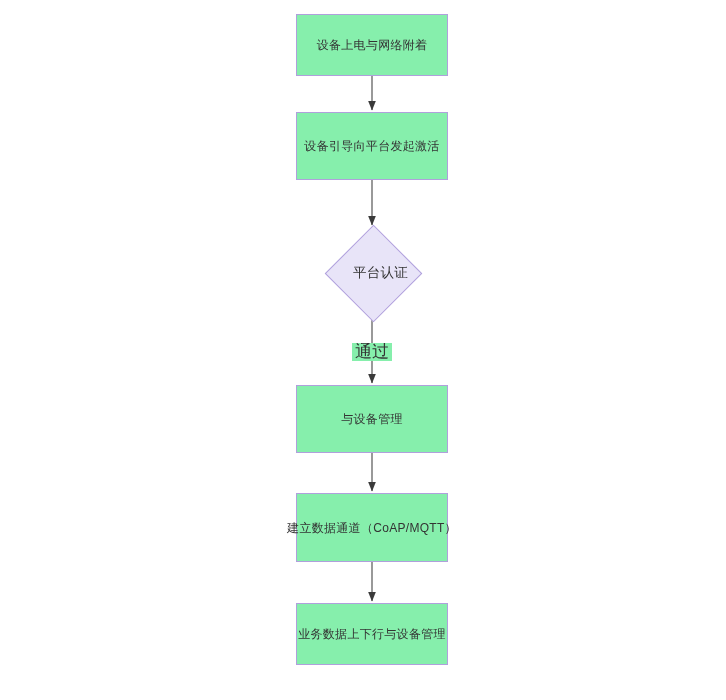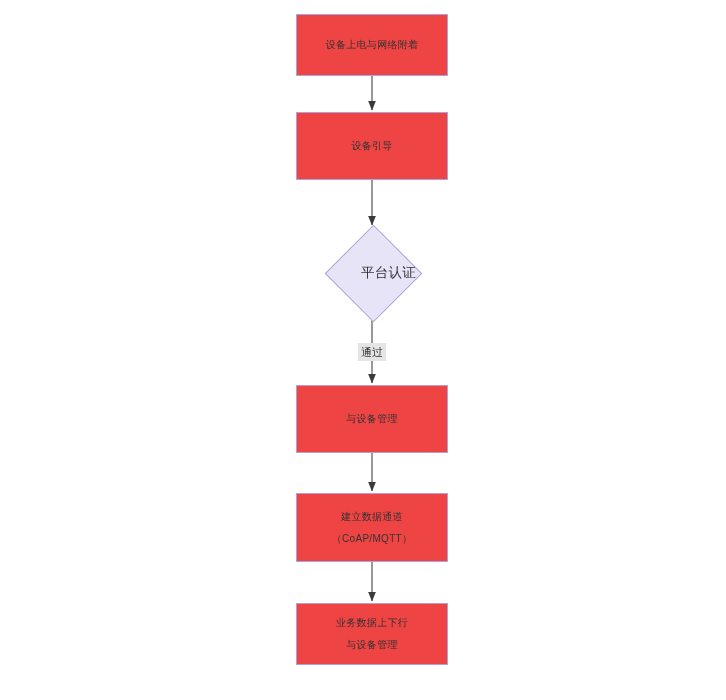--- a/index.html
+++ b/index.html
@@ -29,28 +29,28 @@
     top: 0;
     width: 726px;
     height: 700px;
     pointer-events: none;
   }
 
   
   .node-process {
     position: absolute;
     box-sizing: border-box;
-    background: #ef4444;
+    background: #86efac;
     border: 1px solid #b0a0dc;
     display: flex;
-    flex-direction: column;
+    flex-direction: row;
     align-items: center;
     justify-content: center;
     text-align: center;
-    font-size: 10px;
+    font-size: 12px;
     line-height: 22px;
     color: #333333;
     letter-spacing: 0.3px;
   }
   .node-process .line {
     display: block;
     white-space: nowrap;
   }
 
   
@@ -65,41 +65,41 @@
     width: 67px;
     height: 67px;
     margin-left: -33.5px;
     margin-top: -33.5px;
     background: #e8e4f8;
     border: 1px solid #b0a0dc;
     transform: rotate(45deg);
   }
   .node-decision .diamond-label {
     position: absolute;
-    left: 16px;
+    left: 8px;
     top: 0;
     width: 100%;
     height: 100%;
     display: flex;
     align-items: center;
     justify-content: center;
     font-size: 13.5px;
     line-height: 20px;
     color: #333333;
     white-space: nowrap;
     letter-spacing: 0.3px;
   }
 
   
   .edge-label {
     position: absolute;
     transform: translate(-50%, -50%);
-    background: #e5e5e5;
+    background: #86efac;
     padding: 1px 3px;
-    font-size: 11px;
+    font-size: 17px;
     line-height: 16px;
     color: #333333;
     white-space: nowrap;
   }
 </style>
 </head>
 <body>
 
 <div id="flowchart-canvas">
 
@@ -120,20 +120,21 @@
 
     <line x1="372" y1="562" x2="372" y2="601" stroke="#555555" stroke-width="1.2" marker-end="url(#arrowhead)"></line>
   </svg>
 
   <div class="node-process" style="left:296px; top:14px; width:152px; height:62px;">
     <span class="line">设备上电与网络附着</span>
   </div>
 
   <div class="node-process" style="left:296px; top:112px; width:152px; height:68px;text-align:right;">
     <span class="line">设备引导</span>
+    <span class="line">向平台发起激活</span>
   </div>
 
   <div class="node-decision" style="left:325px; top:227px; width:95px; height:91px;">
     <div class="diamond-shape"></div>
     <div class="diamond-label">平台认证</div>
   </div>
 
   <div class="edge-label" style="left:372px; top:352px;">通过</div>
 
   <div class="node-process" style="left:296px; top:385px; width:152px; height:68px;">

